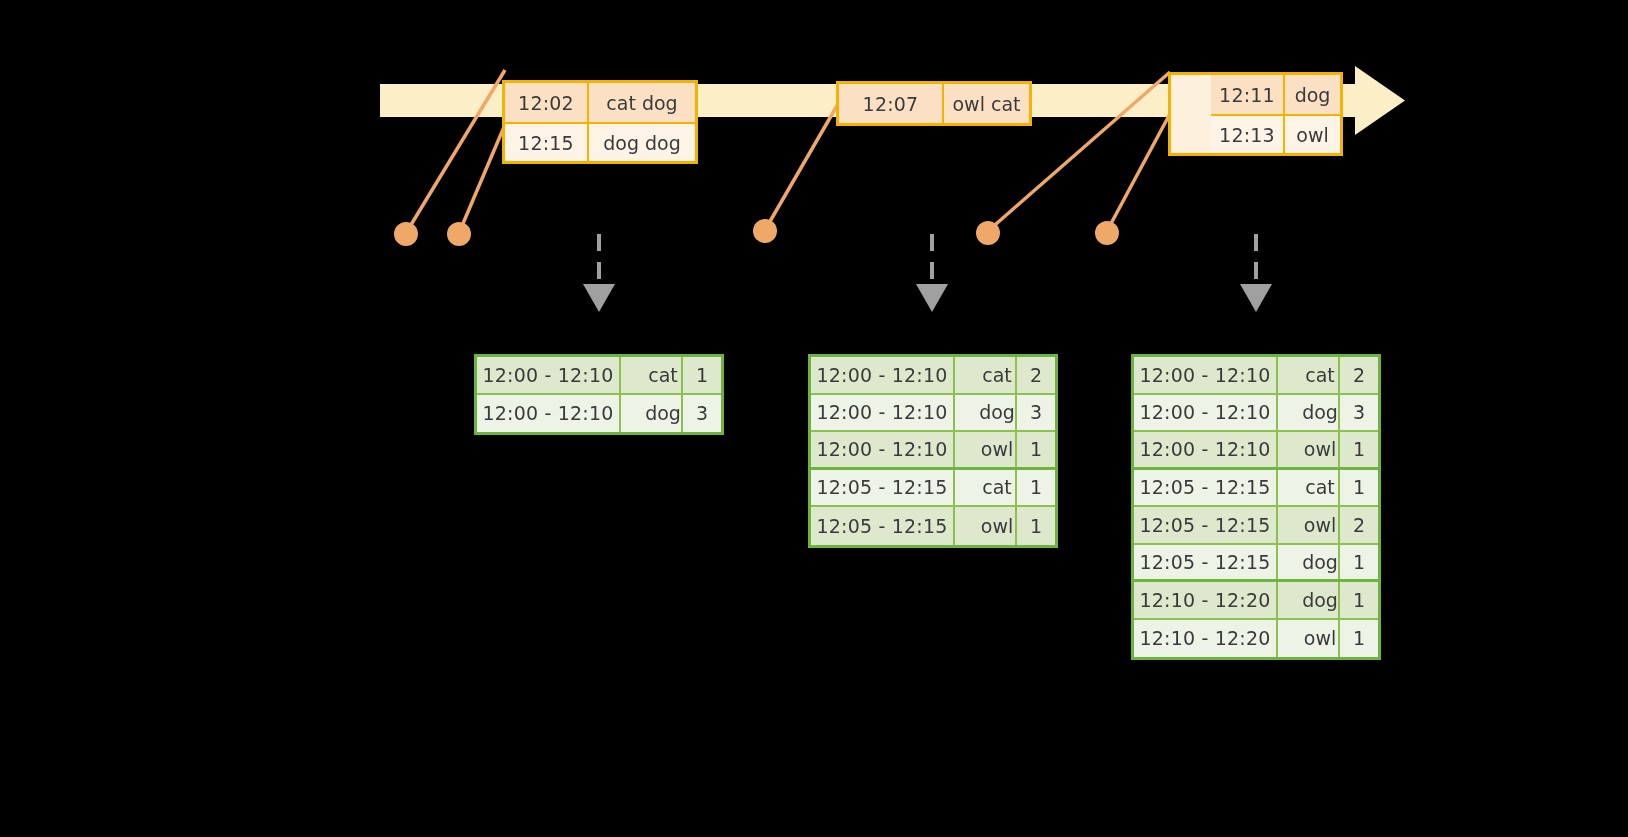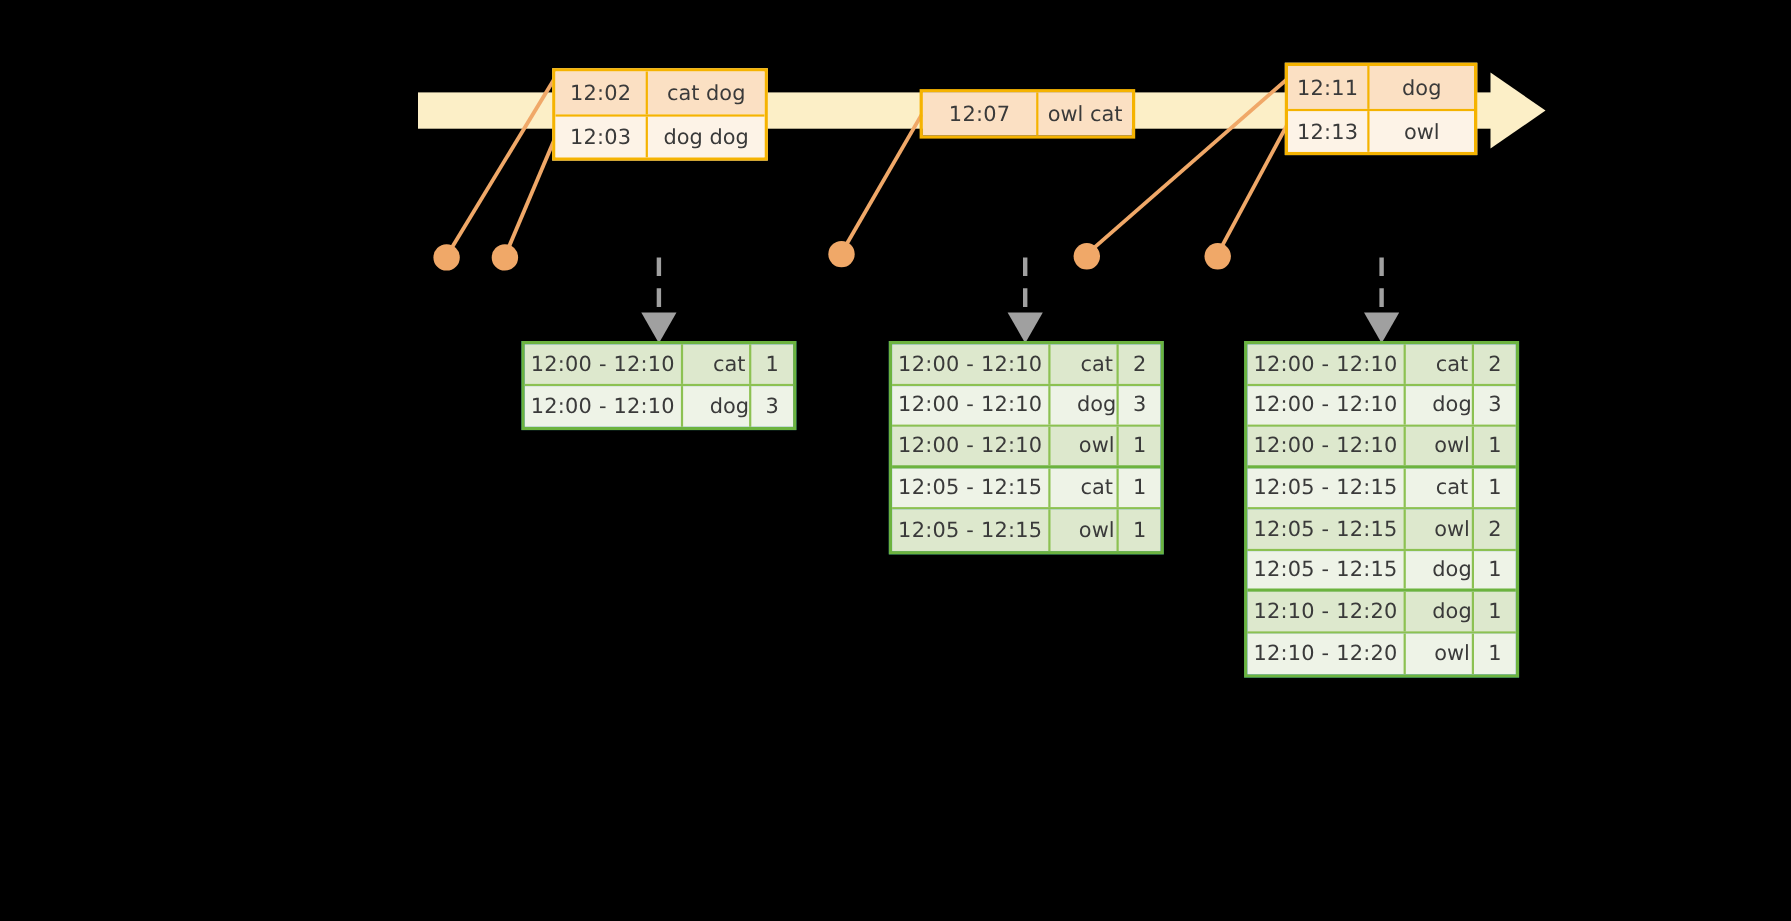--- a/index.html
+++ b/index.html
@@ -59,33 +59,34 @@
   }
   .ev-words {
     flex: 1;
     display: flex;
     align-items: center;
     justify-content: center;
     font-size: 19px;
     color: #3a3a3a;
   }
 
-  #event-box-1 { left: 502px; top: 62px; width: 196px; }
+  #event-box-1 { left: 502px; top: 80px; width: 196px; }
   #event-box-1 .ev-time { width: 84px; }
   #event-box-2 { left: 836px; top: 81px; width: 196px; }
   #event-box-2 .ev-time { width: 105px; }
-  #event-box-3 { left: 1168px; top: 57px; width: 175px; }
+  #event-box-3 { left: 1168px; top: 72px; width: 175px; padding-left: 40px; }
   #event-box-3 .ev-time { width: 74px; }
 
   
   .result-table {
     position: absolute;
     border: 3px solid #6cb33f;
     box-sizing: border-box;
-    background: #0369a1;
+    background: #bef264;
+    margin-top: 44px;
   }
   .res-row {
     display: flex;
     height: 37.5px;
     box-sizing: border-box;
     border-bottom: 2px solid #8cc152;
   }
   .res-row:last-child { border-bottom: none; }
   .res-row.group-end { border-bottom: 3px solid #6cb33f; }
   .res-row.shade-a { background: #dde8cd; }
@@ -179,21 +180,21 @@
       <line x1="1256" y1="234" x2="1256" y2="296" stroke="#a0a0a0" stroke-width="4" stroke-dasharray="17,11" marker-end="url(#grayArrow)"></line>
     </g>
   </svg>
 
   <div class="event-box" id="event-box-1">
     <div class="event-row shade-a">
       <div class="ev-time">12:02</div>
       <div class="ev-words">cat dog</div>
     </div>
     <div class="event-row shade-b">
-      <div class="ev-time">12:03</div>
+      <div class="ev-time">12:15</div>
       <div class="ev-words">dog dog</div>
     </div>
   </div>
 
   <div class="event-box" id="event-box-2">
     <div class="event-row shade-a">
       <div class="ev-time">12:07</div>
       <div class="ev-words">owl cat</div>
     </div>
   </div>

